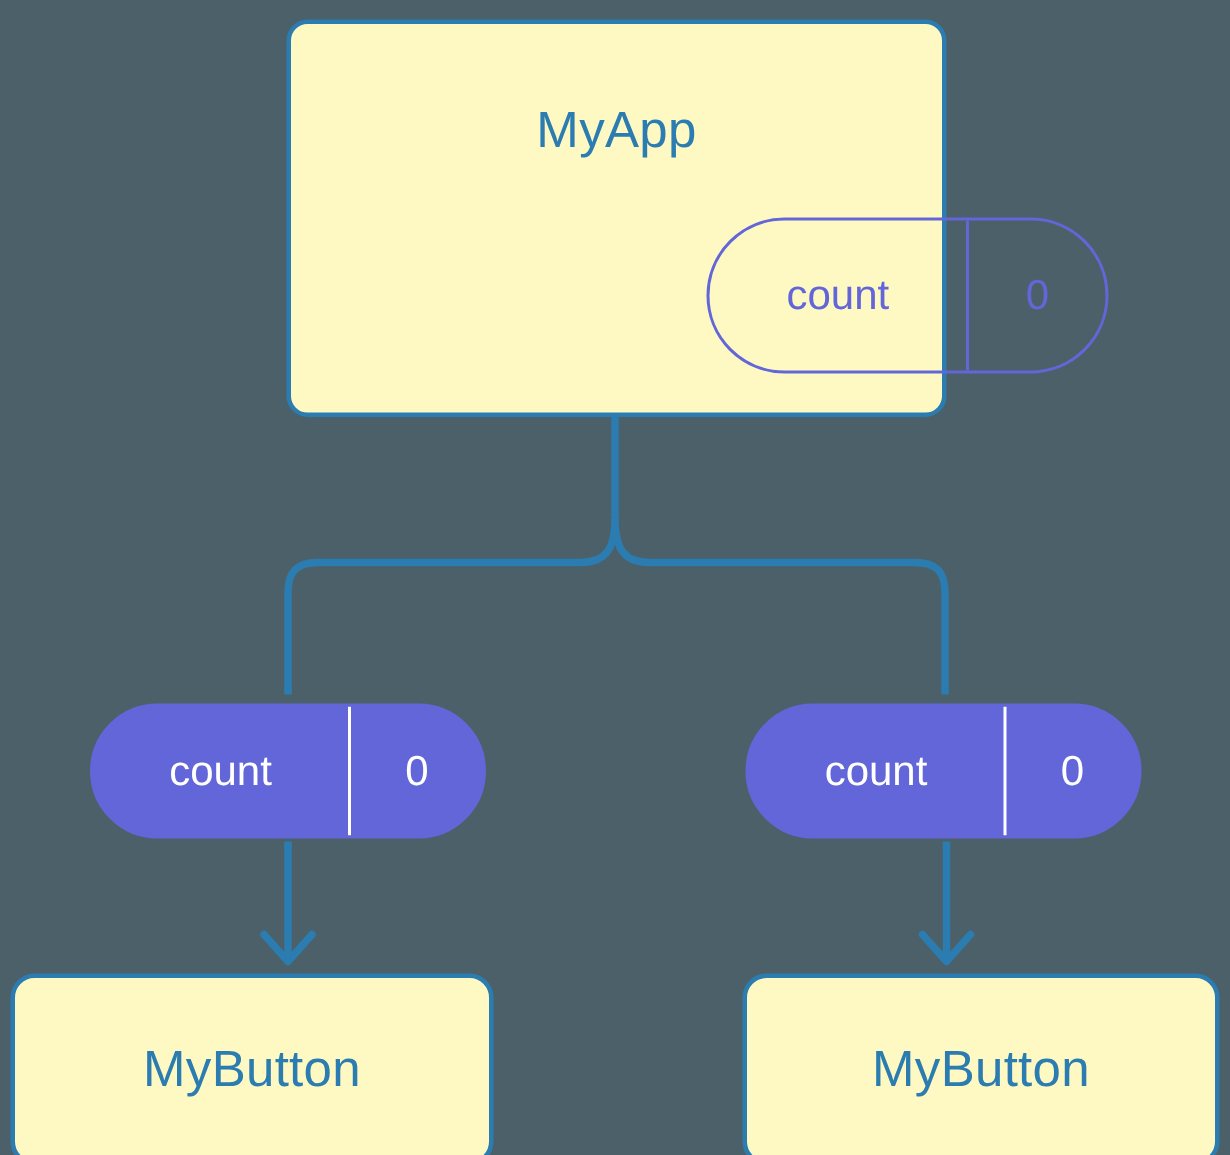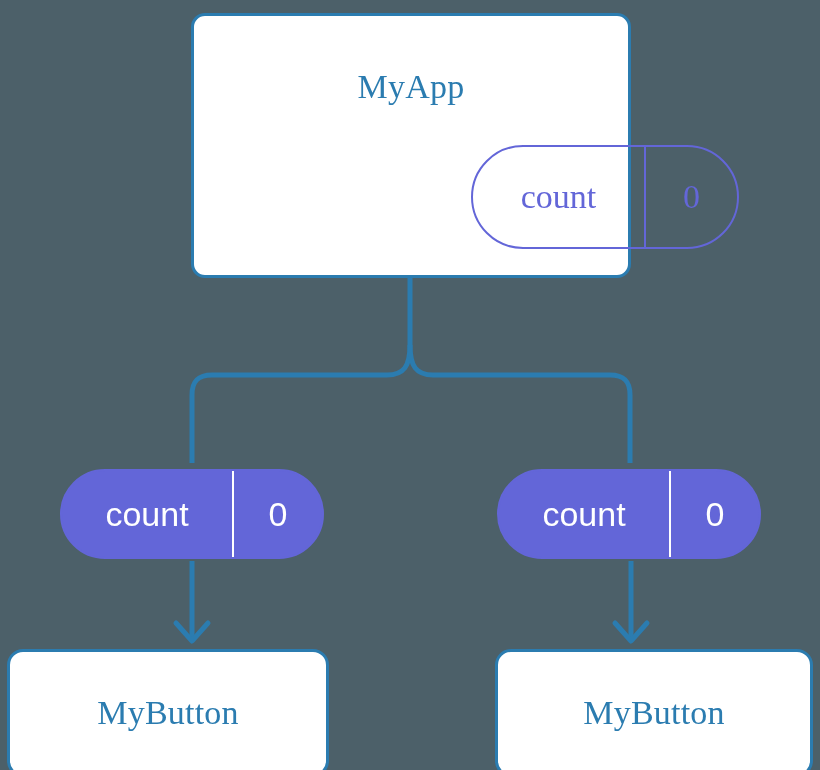--- a/index.html
+++ b/index.html
@@ -23,28 +23,27 @@
     left: 0;
     top: 0;
     width: 820px;
     height: 770px;
     pointer-events: none;
   }
 
   
   .component-box {
     position: absolute;
-    background: #ffffff;
+    background: #fef9c3;
     border: 3px solid #2b7cb0;
     border-radius: 14px;
     box-sizing: border-box;
     display: flex;
     flex-direction: column;
     align-items: center;
-    font-family: Liberation Serif, serif;
   }
   .component-title {
     color: #2b7cb0;
     font-size: 34px;
     line-height: 1;
     letter-spacing: 0.2px;
     white-space: nowrap;
   }
 
   #app-box {
@@ -80,21 +79,21 @@
     box-sizing: border-box;
     display: flex;
     align-items: stretch;
     border-radius: 999px;
     overflow: hidden;
   }
   .pill-key, .pill-val {
     display: flex;
     align-items: center;
     justify-content: center;
-    font-size: 34px;
+    font-size: 28px;
     line-height: 1;
     white-space: nowrap;
   }
 
   
   .state-pill.outlined {
     border: 2px solid #6366d8;
     background: transparent;
   }
   .state-pill.outlined .pill-key,

